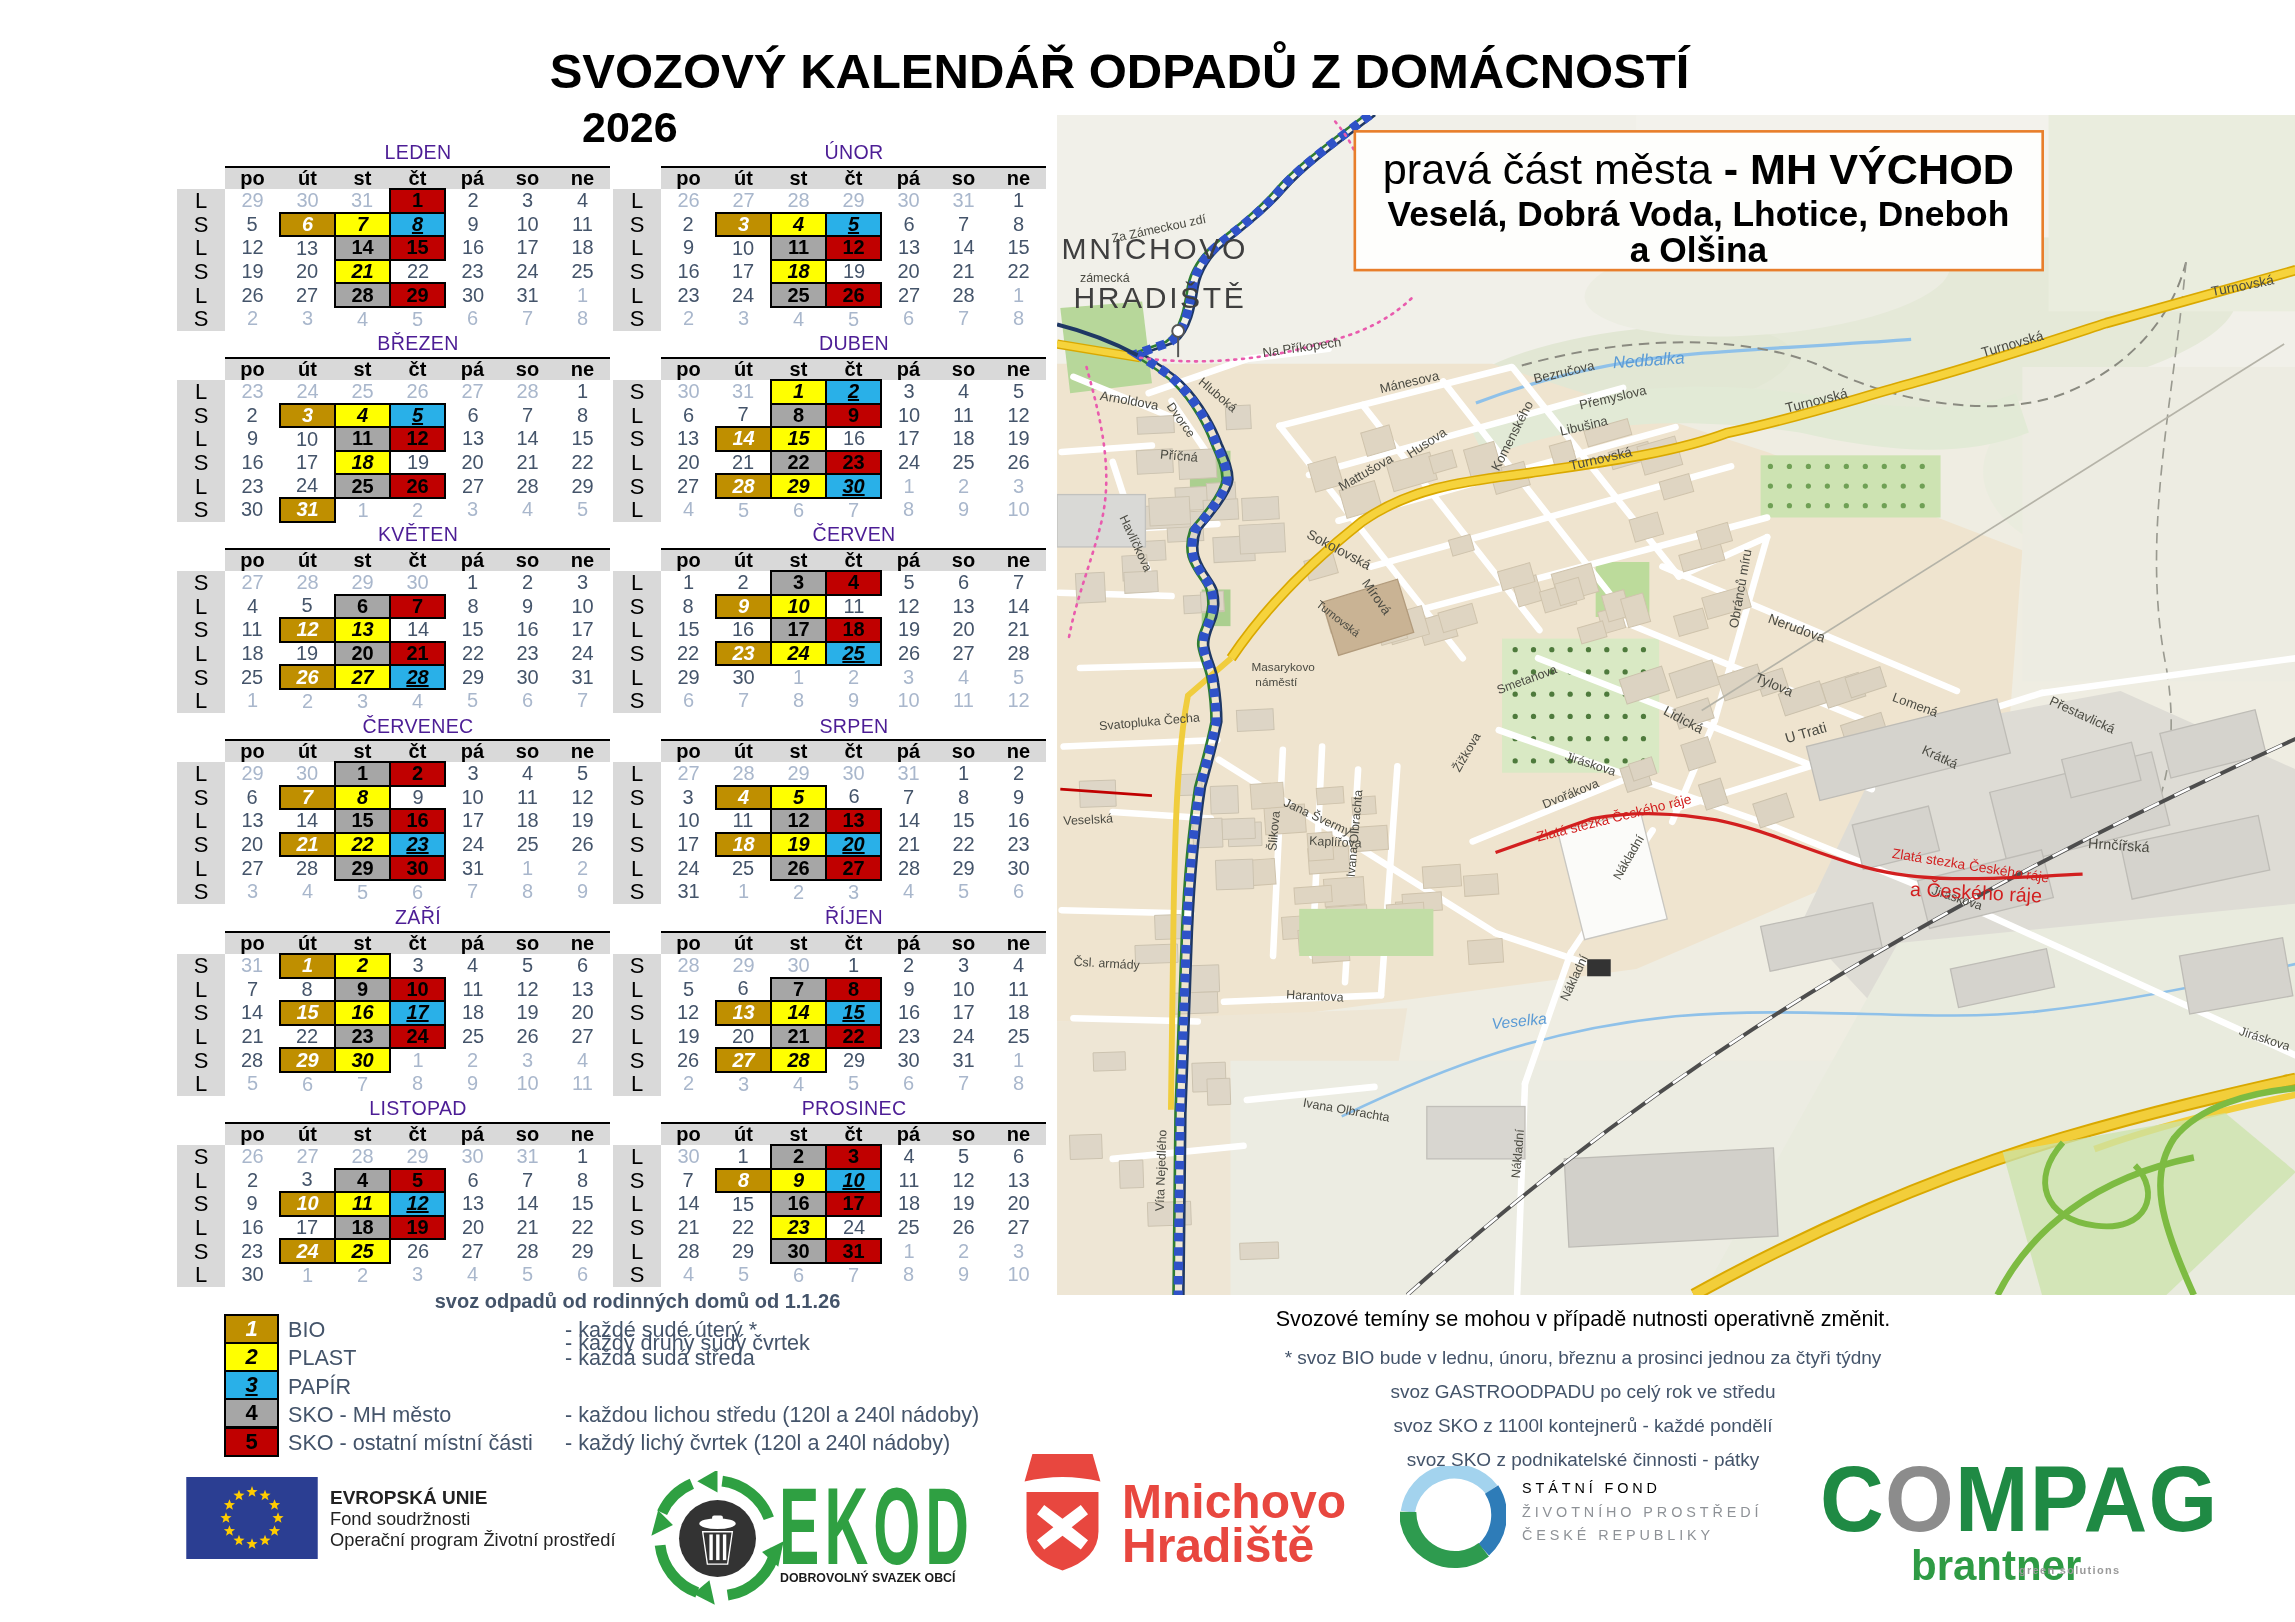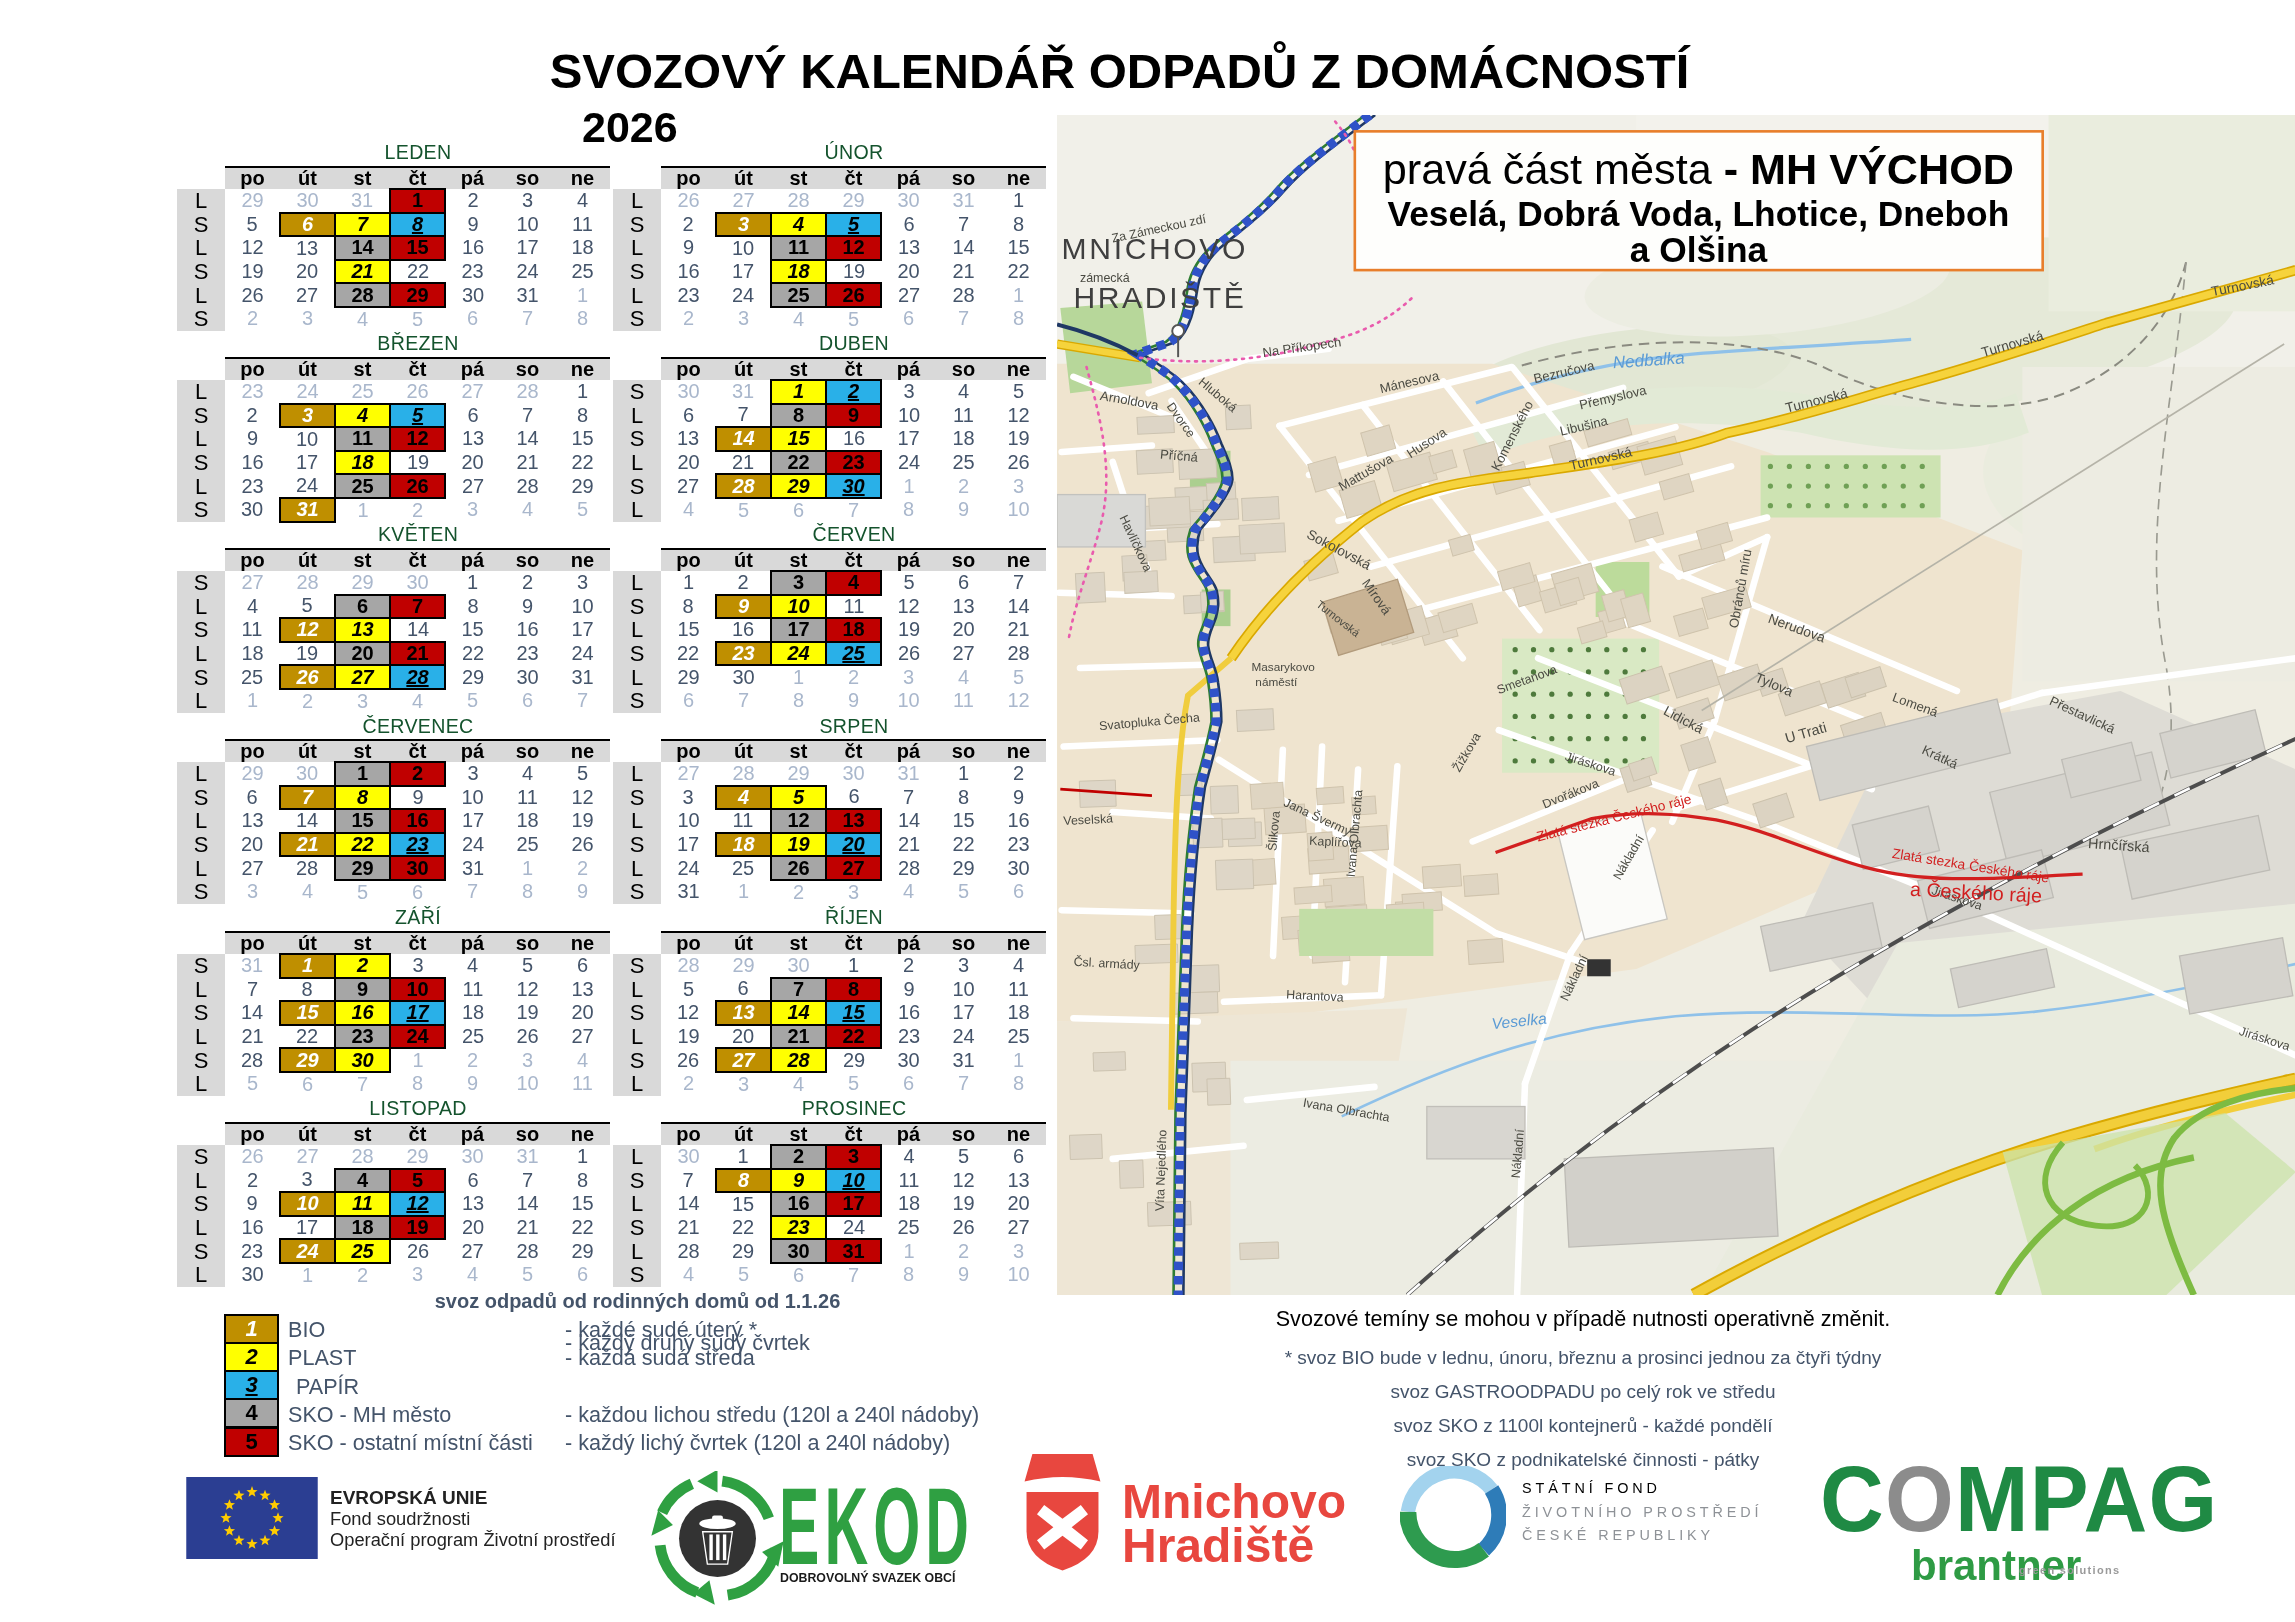--- a/index.html
+++ b/index.html
@@ -1,15 +1,15 @@
 <!DOCTYPE html>
 <html style="font-size:10.5px"><head><meta charset="utf-8"><style>
 *{margin:0;padding:0;box-sizing:border-box}
 body{width:2295px;height:1623px;position:relative;background:#fff;font-family:"Liberation Sans",sans-serif;overflow:hidden}
-.mtitle{position:absolute;width:386px;text-align:center;font-size:19.6px;color:#14532d;letter-spacing:0.3px}
+.mtitle{position:absolute;width:386px;text-align:center;font-size:19.6px;color:#4c1d95;letter-spacing:0.3px}
 table.cal{position:absolute;border-collapse:collapse;table-layout:fixed}
 table.cal td{width:55px;height:23.6px;line-height:19px;text-align:center;vertical-align:middle;font-size:20px;color:#44546A;padding:0;overflow:hidden}
 table.cal td.e{width:48px;background:#fff}
 table.cal tr.h td{background:#D9D9D9;border-top:2.6px solid #000;font-weight:bold;color:#000;height:22px;line-height:19px;font-size:20px}
 table.cal tr.h td.e{background:#fff;border-top:none}
 table.cal td.ls{width:48px;background:#D9D9D9;color:#000;font-size:22px}
 table.cal td.o{color:#A9B7CC}
 table.cal td.bio{background:#BF8F00;color:#fff;font-weight:bold;font-style:italic;border:2px solid #000}
 table.cal td.pla{background:#FFFF00;color:#000;font-weight:bold;font-style:italic;border:2px solid #000}
 table.cal td.pap{background:#29B0E8;color:#000;font-weight:bold;font-style:italic;text-decoration:underline;border:2px solid #000}
@@ -1348,21 +1348,21 @@
 
 <div class="abs" style="left:224px;top:1314px;width:55px;height:30px;border:2px solid #000;background:#BF8F00;color:#fff;font-style:italic;font-weight:bold;font-size:22px;text-align:center;line-height:26px;">1</div>
 <div class="abs" style="left:288px;top:1317px;font-size:21.6px;color:#44546A;">BIO</div>
 <div class="abs" style="left:565px;top:1317px;font-size:21.6px;color:#44546A;">- každé sudé úterý *</div>
 
 <div class="abs" style="left:224px;top:1342px;width:55px;height:30px;border:2px solid #000;background:#FFFF00;color:#000;font-style:italic;font-weight:bold;font-size:22px;text-align:center;line-height:26px;">2</div>
 <div class="abs" style="left:288px;top:1345px;font-size:21.6px;color:#44546A;">PLAST</div>
 <div class="abs" style="left:565px;top:1345px;font-size:21.6px;color:#44546A;">- každá sudá středa</div>
 
 <div class="abs" style="left:224px;top:1370px;width:55px;height:30px;border:2px solid #000;background:#29B0E8;color:#000;font-style:italic;text-decoration:underline;font-weight:bold;font-size:22px;text-align:center;line-height:26px;">3</div>
-<div class="abs" style="left:288px;top:1374px;font-size:21.6px;color:#44546A;margin-left:8px;">PAPÍR</div>
+<div class="abs" style="left:288px;top:1374px;font-size:21.6px;color:#44546A;">PAPÍR</div>
 <div class="abs" style="left:565px;top:1330px;font-size:21.6px;color:#44546A;">- každý druhý sudý čvrtek</div>
 
 <div class="abs" style="left:224px;top:1398px;width:55px;height:30px;border:2px solid #000;background:#A6A6A6;color:#000;font-weight:bold;font-size:22px;text-align:center;line-height:26px;">4</div>
 <div class="abs" style="left:288px;top:1402px;font-size:21.6px;color:#44546A;">SKO - MH město</div>
 <div class="abs" style="left:565px;top:1402px;font-size:21.6px;color:#44546A;">- každou lichou středu (120l a 240l nádoby)</div>
 
 <div class="abs" style="left:224px;top:1427px;width:55px;height:30px;border:2px solid #000;background:#C00000;color:#000;font-weight:bold;font-size:22px;text-align:center;line-height:26px;">5</div>
 <div class="abs" style="left:288px;top:1430px;font-size:21.6px;color:#44546A;">SKO - ostatní místní části</div>
 <div class="abs" style="left:565px;top:1430px;font-size:21.6px;color:#44546A;">- každý lichý čvrtek (120l a 240l nádoby)</div>
 

